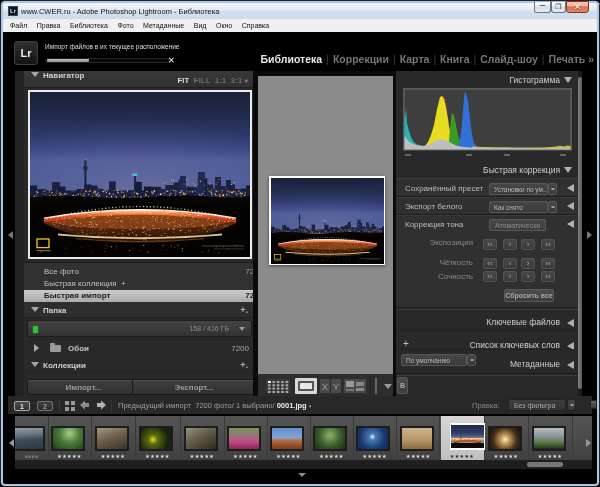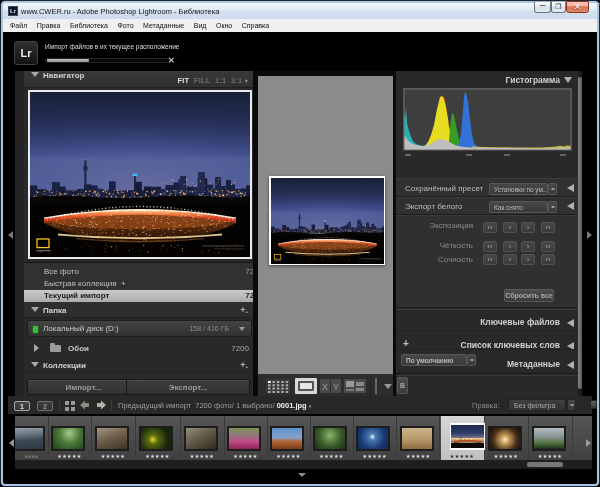--- a/index.html
+++ b/index.html
@@ -66,21 +66,21 @@
 #volbar .led{position:absolute;left:5px;top:5px;width:5px;height:7px;background:#35c035;border-radius:1px;box-shadow:0 0 2px #20a020}
 #volbar .nm{position:absolute;left:15px;color:#cacaca}
 #volbar .sz{position:absolute;right:22px;color:#8a8a8a;font-size:7px}
 #volbar .dn{position:absolute;right:6px;top:6px;width:0;height:0;border:3.5px solid transparent;border-top:4.5px solid #999;border-bottom:none}
 #oboirow{position:absolute;left:0;top:269px;width:229px;height:17px;line-height:17px;color:#c6c6c6}
 #oboirow .fol{position:absolute;left:26px;top:5px;width:11px;height:7px;background:#9a9a9a;border-radius:1px}
 #oboirow .fol:before{content:"";position:absolute;left:0;top:-2px;width:5px;height:2px;background:#9a9a9a;border-radius:1px 1px 0 0}
 #oboirow .vl{position:absolute;right:4px;color:#a8a8a8}
 .lbtn{position:absolute;height:16px;background:linear-gradient(#3e3e3e,#313131);border:1px solid #1a1a1a;box-shadow:inset 0 1px 0 #4f4f4f;border-radius:2px;color:#9a9a9a;text-align:center;line-height:15px;font-weight:bold}
 
-.rhead{position:relative;height:30px;font-weight:bold;color:#cfcfcf}
+.rhead{position:relative;height:30px;font-weight:normal;color:#cfcfcf}
 .rhead .tx{position:absolute;right:18px;top:4px;font-size:8.5px}
 .rhead .tr{position:absolute;right:6px;top:6px;width:0;height:0;border:4px solid transparent;border-top:6px solid #b0b0b0;border-bottom:none}
 #histbox{position:absolute;left:7px;top:17px;width:169px;height:63px;background:#3d3d3d;border:1px solid #5a5a5a;border-bottom-color:#444}
 .hdash{position:absolute;top:83px;width:6px;height:2px;background:#666}
 .qd{position:absolute;left:0;width:182px;background:#303030;border-top:1px solid #3a3a3a;border-bottom:1px solid #1e1e1e}
 .qrow{position:relative;height:17px;line-height:17px}
 .qrow .lb{position:absolute;left:9px;color:#bdbdbd}
 .qrow .lb2{position:absolute;right:105px;color:#8a8a8a}
 .dd{position:absolute;left:93px;top:2.5px;width:59px;height:12px;background:linear-gradient(#474747,#3a3a3a);border:1px solid #565656;border-radius:2px;color:#b8b8b8;line-height:11px;padding-left:4px;font-size:6.5px;white-space:nowrap;overflow:hidden}
 .spin{position:absolute;left:152px;top:2.5px;width:9px;height:12px;background:linear-gradient(#474747,#3a3a3a);border:1px solid #565656;border-radius:2px}
@@ -999,55 +999,55 @@
       <b>✕</b>
     </div>
  <div id="menubar"><span style="margin-left:7px">Файл</span><span>Правка</span><span>Библиотека</span><span>Фото</span><span>Метаданные</span><span>Вид</span><span>Окно</span><span>Справка</span></div>
  <div id="app">
    <div id="lrbox">Lr</div>
    <div id="imptxt">Импорт файлов в их текущее расположение</div>
    <div id="pbar">
         <i></i>
       </div>
    <div id="pclose">✕</div>
+   <div id="modules"><b>Библиотека</b><s>|</s>Коррекции<s>|</s>Карта<s>|</s>Книга<s>|</s>Слайд-шоу<s>|</s>Печать »</div>
    <div id="lgutter"></div>
    <div id="lpanel">
 <div class="phead"><span class="tri trid"></span>Навигатор
  <span class="navops"><b>FIT</b>&nbsp; FILL&nbsp; 1:1&nbsp; 3:1 <span style="font-size:6px;color:#888">▾</span></span></div>
 <div id="navphoto">
           <div class="ph"><svg width="220" height="165" viewBox="0 0 220 165" preserveAspectRatio="none">
               <use href="#photo"></use>
             </svg></div>
         </div>
 <div class="cat">
  <div class="crow">
             <span class="lb">Все фото</span>
             <span class="vl">7200</span>
           </div>
  <div class="crow">
             <span class="lb">Быстрая коллекция &nbsp;+</span>
             <span class="vl">1</span>
           </div>
  <div class="crow sel">
-            <span class="lb">Текущий импорт</span>
+            <span class="lb">Быстрая импорт</span>
             <span class="vl">7200</span>
           </div>
 </div>
 <div class="shead" style="top:232px"><span class="tri trid"></span>Папка<span class="plus">+.</span></div>
 <div id="volbar">
           <span class="led"></span>
-          <span class="nm">Локальный диск (D:)</span>
           <span class="sz">158 / 416 ГБ</span>
           <span class="dn"></span>
         </div>
 <div id="oboirow"><span class="tri trir" style="margin-left:10px"></span><span class="fol"></span><span style="position:absolute;left:44px;font-weight:bold">Обои</span><span class="vl">7200</span></div>
 <div class="shead" style="top:287px;background:#292929"><span class="tri trid"></span>Коллекции<span class="plus">+.</span></div>
 <div style="position:absolute;left:111px;top:304px;width:0;height:0;border:3px solid transparent;border-bottom:4px solid #555"></div>
 <div class="lbtn" style="left:3px;top:308px;width:113px">Импорт...</div>
-<div class="lbtn" style="left:102px;top:308px;width:124px">Экспорт...</div>
+<div class="lbtn" style="left:108px;top:308px;width:124px">Экспорт...</div>
 </div>
    <div id="rpanel">
 <div class="rhead">
           <span class="tx">Гистограмма</span>
           <span class="tr"></span>
         </div>
 <div id="histbox"><svg width="167" height="61" viewBox="0 0 167 61">
 <rect x="0" y="0" width="167" height="61" fill="#3e3e3e"></rect>
 <path d="M30,61 L33,50 L35,34 L37,12 L39,6 L41,10 L43,24 L45,36 L46,40 L48,36 L50,38 L52,44 L54,50 L57,55 L61,57.5 L66,58.5 L66,61 Z" fill="#c8302a"></path>
 <path d="M18,61 L21,57 L24,53 L27,46 L30,36 L33,20 L36,8 L38,7 L40,10 L42,18 L44,30 L45,38 L46,42 L47,38 L49,40 L51,46 L53,51 L56,55 L60,57.5 L66,58.8 L66,61 Z" fill="#e8dc20"></path>
@@ -1055,37 +1055,46 @@
 <path d="M0,61 L0,40 L2,46 L5,52 L9,55 L14,56.5 L25,57.5 L40,58 L50,58.2 L53,57.5 L55,54 L57,44 L59,22 L60,8 L61,3 L62,4 L64,12 L66,30 L68,46 L70,54 L73,57.5 L78,58.6 L90,59 L120,59.3 L167,59.5 L167,61 Z" fill="#3272d8"></path>
 <path d="M0,61 L0,22 L1,30 L2,18 L3,34 L5,42 L7,48 L9,52 L12,55 L16,56.5 L22,57.5 L28,58 L28,61 Z" fill="#27b3b3"></path>
 <path d="M68,61 L68,57.5 L80,58 L95,58.2 L110,58.4 L125,58.5 L138,58.4 L146,58 L152,57.4 L156,56.8 L160,57.4 L163,56.4 L167,57 L167,61 Z" fill="#c8bc48"></path>
 <path d="M0,61 L0,45 L2,49 L5,52.5 L8,54.5 L12,56 L18,57 L24,56 L28,54 L32,51.5 L36,50 L40,50.5 L44,52 L48,54.5 L52,56.5 L58,57.8 L66,58.4 L75,58.8 L95,59 L115,59.2 L135,59.4 L152,59.2 L158,58.6 L162,59.2 L167,59 L167,61 Z" fill="#bebebe"></path>
 <rect x="0" y="0" width="167" height="61" fill="none" stroke="#6a6a6a" stroke-width="1"></rect>
 </svg></div>
 <div class="hdash" style="left:9px"></div>
         <div class="hdash" style="left:70px"></div>
         <div class="hdash" style="left:108px"></div>
         <div class="hdash" style="left:164px"></div>
+<div class="rhead" style="position:absolute;left:0;top:90px;width:182px">
+          <span class="tx">Быстрая коррекция</span>
+          <span class="tr"></span>
+        </div>
 <div class="qd" style="top:107px;height:19px">
  <div class="qrow" style="top:1px">
             <span class="lb">Сохранённый пресет</span>
   <span class="dd">Установки по ум...</span>
             <span class="spin"></span>
             <span class="larr"></span>
           </div>
 </div>
 <div class="qd" style="top:126px;height:18px">
  <div class="qrow">
             <span class="lb">Экспорт белого</span>
   <span class="dd">Как снято</span>
             <span class="spin"></span>
             <span class="larr"></span>
           </div>
 </div>
 <div class="qd" style="top:144px;height:93px">
+ <div class="qrow">
+            <span class="lb">Коррекция тона</span>
+            <span class="abtn">Атоматически</span>
+            <span class="larr"></span>
+          </div>
  <div class="qrow" style="height:20px;line-height:20px">
             <span class="lb2">Экспозиция</span>
    <div class="bgrp" style="top:6px">
               <span class="bb" style="left:87px">‹‹</span>
               <span class="bb" style="left:107px">‹</span>
               <span class="bb" style="left:125px">›</span>
               <span class="bb" style="left:145px">››</span>
             </div>
           </div>
  <div class="qrow" style="height:16px;line-height:16px;top:2px">

